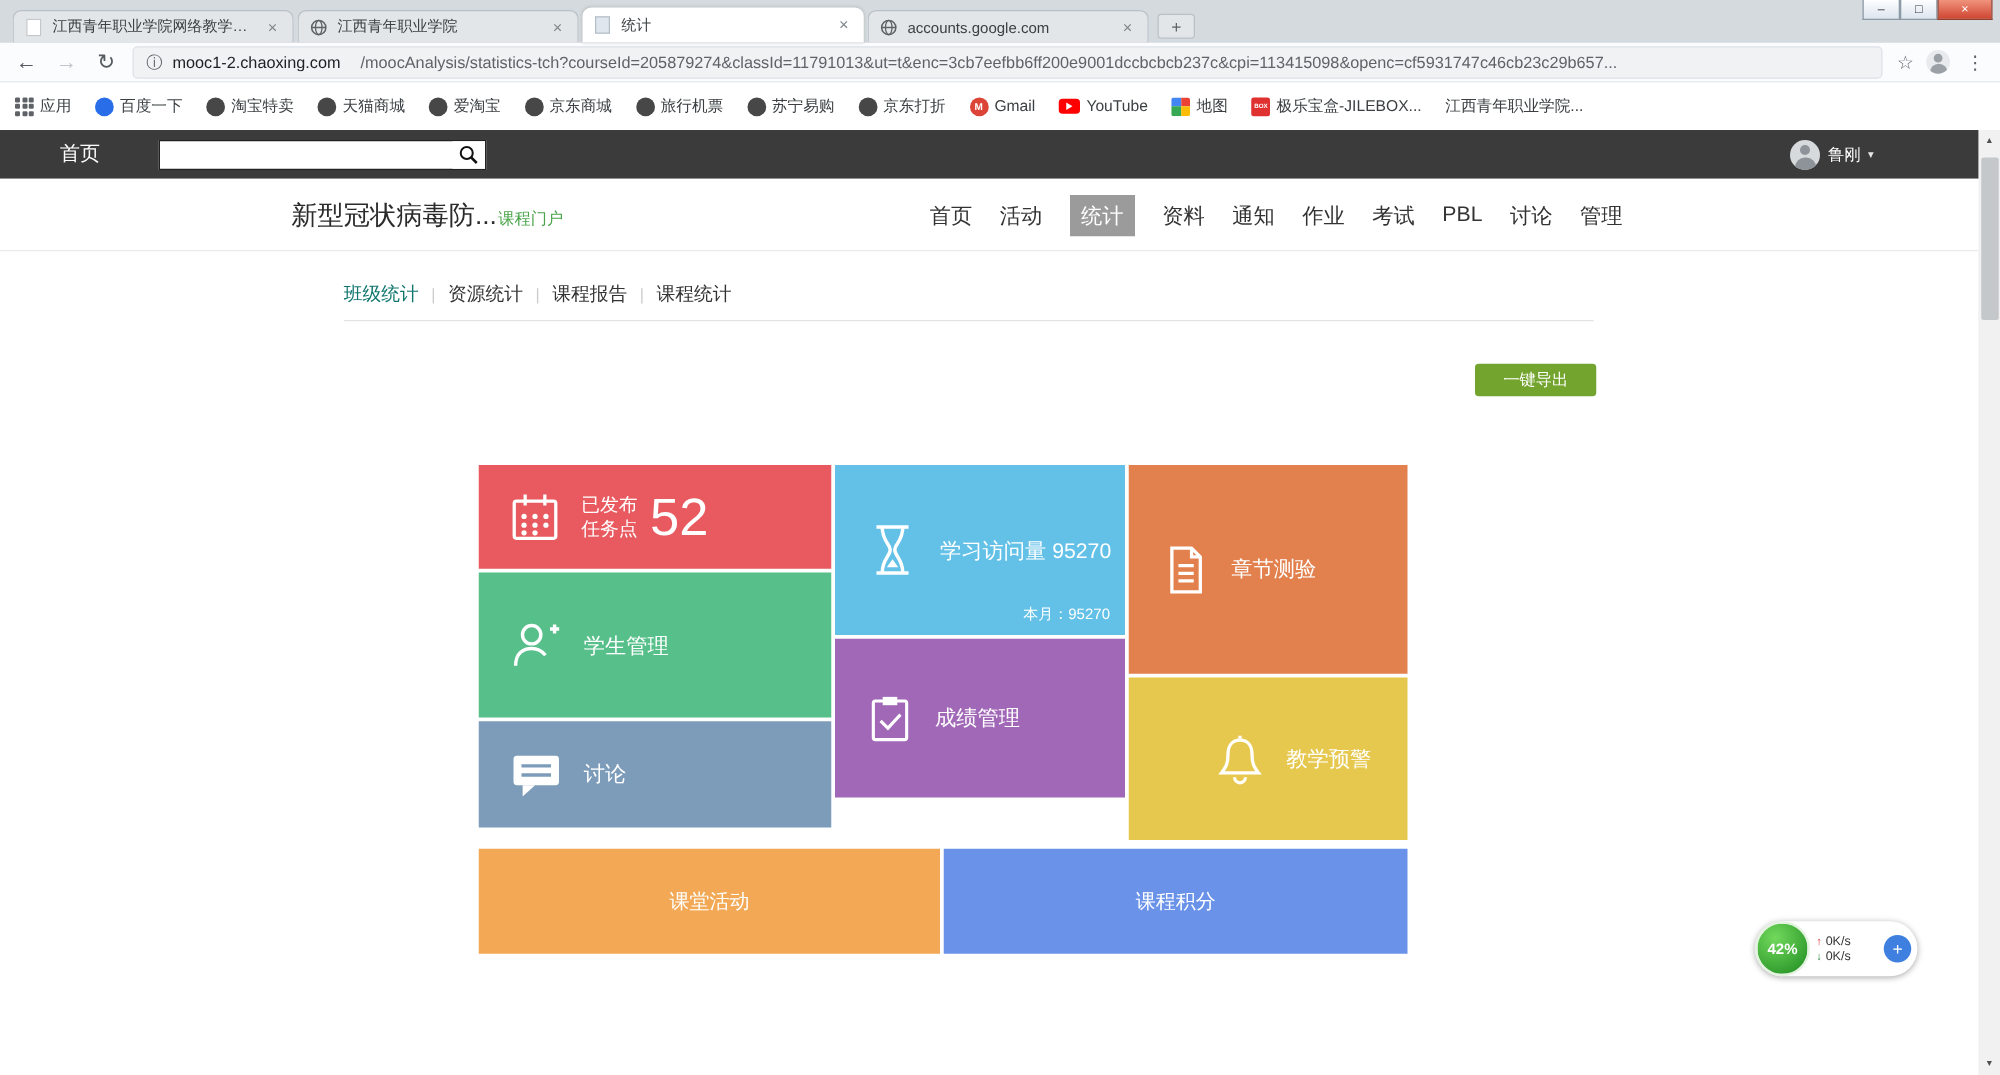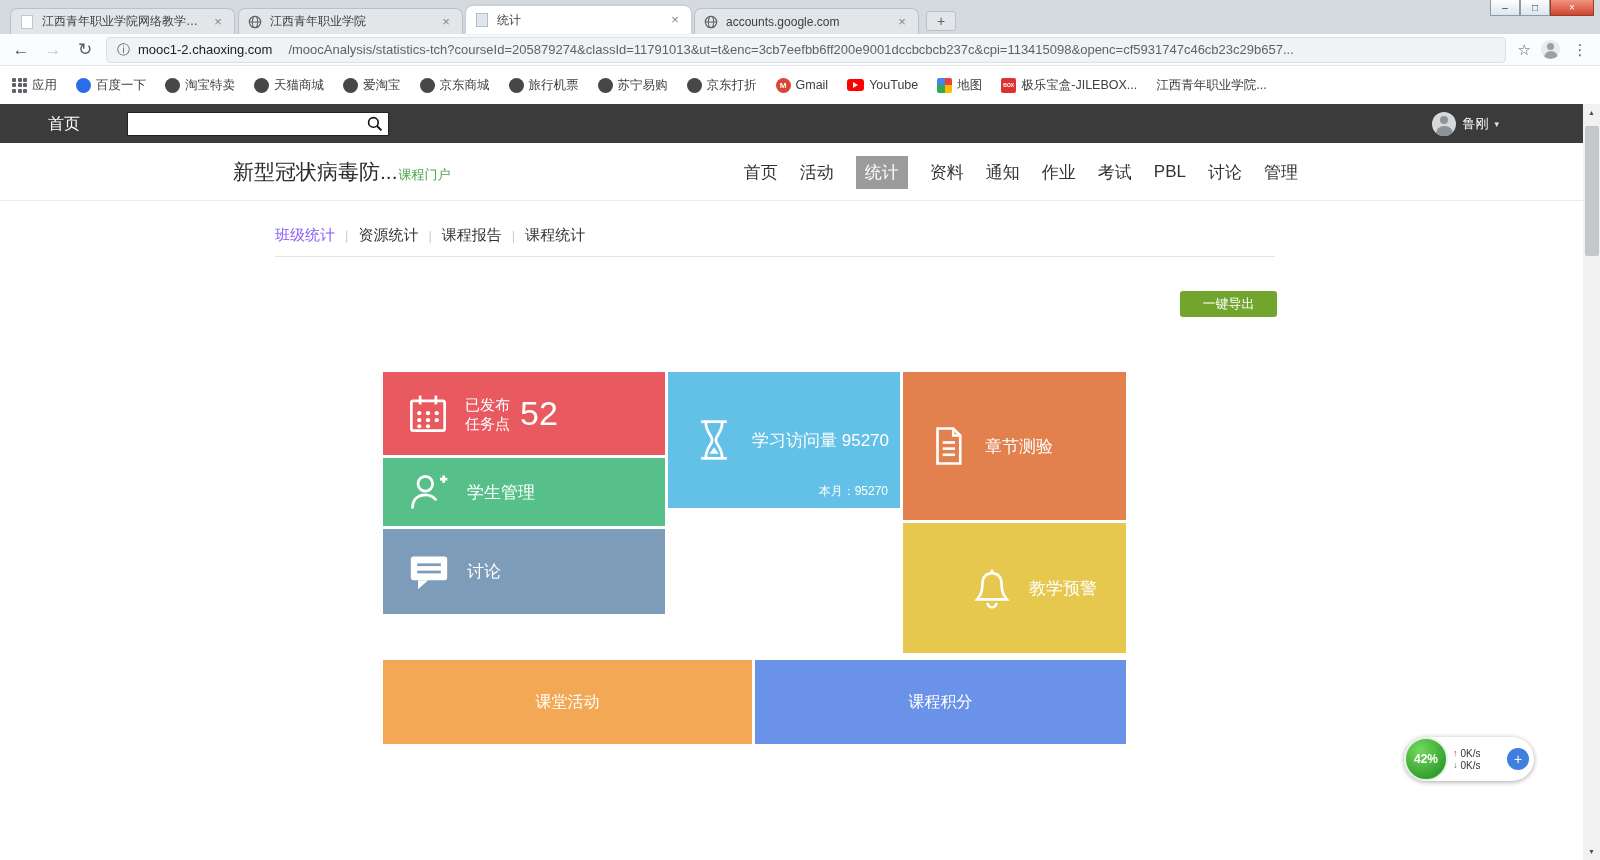--- a/index.html
+++ b/index.html
@@ -64,37 +64,37 @@
 
   .course-header { position:absolute; top:39px; left:0; width:100%; height:58px; background:#fff; border-bottom:1px solid #eaeaea; }
   .course-title { position:absolute; left:233px; top:15px; font-size:21px; color:#2b2b2b; white-space:nowrap; }
   .portal-link { font-size:13px; color:#4aa54a; margin-left:1px; }
   .course-nav { position:absolute; right:285px; top:0; height:58px; display:flex; align-items:center; gap:22px; font-size:17px; color:#333; }
   .course-nav .nav-item { white-space:nowrap; }
   .course-nav .nav-item.active { background:#9b9b9b; color:#fff; padding:5px 9px; }
 
   .subnav { position:absolute; top:122px; left:275px; display:flex; align-items:center; font-size:15px; color:#333; }
   .subnav .sep { color:#ccc; margin:0 10px; font-size:13px; }
-  .subnav .sub-item.active { color:#8b5cf6; }
+  .subnav .sub-item.active { color:#0f766e; }
   .subnav-line { position:absolute; top:152px; left:275px; width:1000px; border-top:1px solid #e3e3e3; }
 
   .export-btn { position:absolute; left:1180px; top:187px; width:97px; height:26px; background:#73a42d; color:#fff; font-size:13px; border:none; border-radius:3px; text-align:center; line-height:26px; }
 
   
   .tiles { position:absolute; left:383px; top:268px; width:743px; }
   .tiles-main { display:flex; gap:3px; }
   .tcol { display:flex; flex-direction:column; gap:3px; }
   .tcol1 { width:282px; } .tcol2 { width:232px; } .tcol3 { width:223px; }
   .tile { position:relative; color:#fff; display:flex; align-items:center; }
   .ticon { margin-left:24px; margin-right:16px; flex:0 0 auto; display:flex; }
   .tile-label { font-size:17px; }
   .pub-lines { font-size:15px; line-height:19px; }
-  .pub-value { font-size:34px; margin-left:10px; }
+  .pub-value { font-size:42px; margin-left:10px; }
   .tile-sub { position:absolute; right:12px; bottom:8px; font-size:12px; }
-  .h83{height:83px} .h92{height:68px} .h85{height:85px} .h136{height:136px} .h127{height:127px} .h133{height:148px} .h130{height:130px}
+  .h83{height:83px} .h92{height:116px} .h85{height:85px} .h136{height:136px} .h127{height:127px} .h133{height:167px} .h130{height:130px}
   .tiles-bottom { display:flex; gap:3px; margin-top:7px; }
   .tile-wide { height:84px; display:flex; align-items:center; justify-content:center; font-size:16px; color:#fff; }
   .tw1{width:369px} .tw2{width:371px}
 
   
   .speed-widget { position:absolute; left:1404px; top:633px; width:130px; height:44px; background:#fff; border-radius:22px; box-shadow:0 1px 5px rgba(0,0,0,.35); display:flex; align-items:center; }
   .sw-circle { width:44px; height:44px; border-radius:50%; background:radial-gradient(circle at 35% 28%, #72d95c, #1c8a1f); border:2px solid #e4f3e0; color:#fff; font-size:12px; font-weight:bold; display:flex; align-items:center; justify-content:center; }
   .sw-rates { flex:1; display:flex; flex-direction:column; justify-content:center; gap:1px; padding-left:5px; font-size:10px; color:#333; }
   .sw-row { display:flex; align-items:center; gap:3px; }
   .arr-up { color:#e03131; font-size:9px; }
@@ -351,20 +351,30 @@
               <svg width="44" height="46" viewBox="0 0 48 48" fill="none" stroke="#fff" stroke-width="3">
                 <line x1="10" y1="4" x2="38" y2="4"></line>
                   <line x1="10" y1="44" x2="38" y2="44"></line>
                 <path d="M15 4 C15 16 22 19 22 24 C22 29 15 32 15 44 M33 4 C33 16 26 19 26 24 C26 29 33 32 33 44"></path>
                 <path d="M19 39 h10 l-5 -7 z" fill="#fff" stroke="none"></path>
               </svg>
             </span>
             <span class="tile-label">学习访问量 95270</span>
             <span class="tile-sub">本月：95270</span>
           </div>
+          <div class="tile h127" style="background: rgb(162, 104, 184);">
+            <span class="ticon">
+              <svg width="40" height="46" viewBox="0 0 48 48" fill="none" stroke="#fff" stroke-width="3">
+                <rect x="8" y="7" width="32" height="37" rx="2"></rect>
+                <rect x="17" y="3" width="14" height="8" fill="#fff" stroke="none"></rect>
+                <path d="M15 26 l7 7 l12 -13"></path>
+              </svg>
+            </span>
+            <span class="tile-label">成绩管理</span>
+          </div>
         </div>
         <div class="tcol tcol3">
           <div class="tile h133" style="background: rgb(226, 129, 78);">
             <span class="ticon">
               <svg width="42" height="46" viewBox="0 0 48 48" fill="none" stroke="#fff" stroke-width="3">
                 <path d="M12 4 h18 l8 8 v32 h-26 z"></path>
                   <path d="M30 4 v8 h8"></path>
                 <line x1="18" y1="20" x2="32" y2="20"></line>
                   <line x1="18" y1="27" x2="32" y2="27"></line>
                   <line x1="18" y1="34" x2="32" y2="34"></line>

